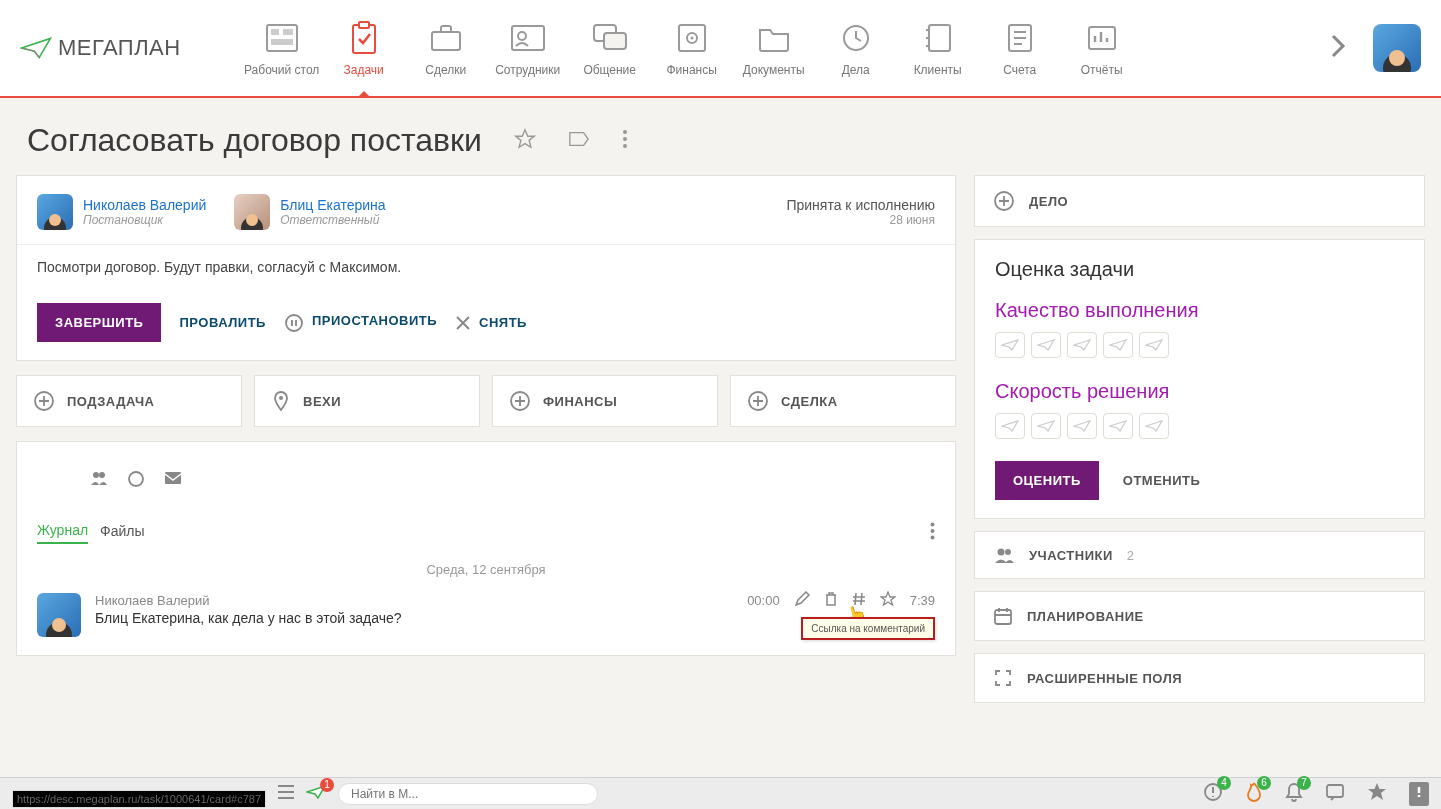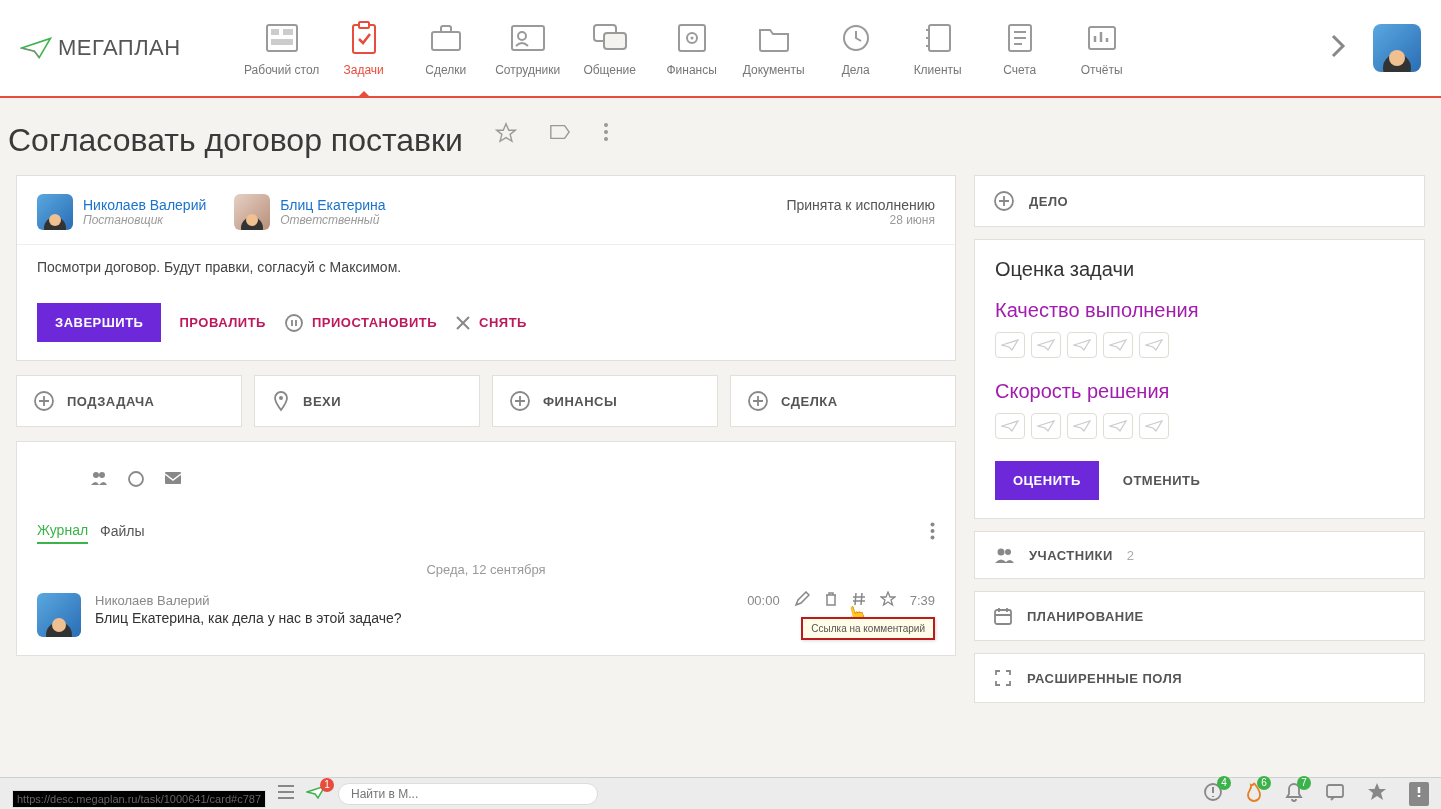--- a/index.html
+++ b/index.html
@@ -15,21 +15,21 @@
   .nav-item.active::after { content: ""; position: absolute; bottom: -20px; left: 50%; transform: translateX(-50%); width: 0; height: 0; border-left: 6px solid transparent; border-right: 6px solid transparent; border-bottom: 6px solid #e74c3c; }
   .nav-icon { width: 42px; height: 38px; display: flex; align-items: center; justify-content: center; color: #9a9a9a; }
   .nav-item.active .nav-icon { color: #e74c3c; }
   .nav-label { font-size: 12px; color: #777; }
   .nav-item.active .nav-label { color: #e74c3c; }
   .nav-next { color: #888; cursor: pointer; padding: 0 6px; }
   .avatar-top { width: 48px; height: 48px; border-radius: 8px; background: linear-gradient(135deg,#5aa8e0,#2a6db5); margin-left: 20px; cursor:pointer; position: relative; overflow: hidden; }
   .avatar-top::after { content:""; position:absolute; bottom:6px; left:50%; transform:translateX(-50%); width:16px; height:16px; border-radius:50%; background:#f0c090; box-shadow: 0 10px 0 6px #333; }
 
   
-  .page-row { padding: 24px 8px 16px; display: flex; align-items: flex-start; gap: 32px; }
+  .page-row { padding: 24px 27px 16px; display: flex; align-items: center; gap: 32px; }
   .page-title { font-size: 32px; font-weight: 400; color: #3a3a3a; }
   .page-icon { color: #999; cursor: pointer; }
 
   .main-wrap { display: flex; gap: 18px; padding: 0 16px; }
   .col-left { width: 940px; display: flex; flex-direction: column; gap: 14px; }
   .col-right { flex: 1; display: flex; flex-direction: column; gap: 12px; }
 
   .card { background: #fff; border: 1px solid #e3e0d9; }
   .card-pad { padding: 18px 20px; }
 
@@ -41,22 +41,22 @@
   .person .nm { font-size: 14px; color: #1a73cc; }
   .person .rl { font-size: 12px; color: #9a9a9a; font-style: italic; }
   .status-block { margin-left: auto; text-align: right; }
   .status-block .st { font-size: 14px; color: #555; }
   .status-block .dt { font-size: 12px; color: #9a9a9a; }
 
   .divider { height: 1px; background: #eee; margin: 14px -20px; }
   .desc-text { font-size: 14px; color: #444; margin-bottom: 28px; }
 
   .action-row { display: flex; align-items: center; gap: 18px; }
-  .btn-green { background: #6d28d9; color: #fff; border: none; padding: 12px 18px; font-size: 13px; font-weight: 700; cursor: pointer; letter-spacing: 0.5px; }
-  .act { display: flex; align-items: center; gap: 8px; font-size: 13px; font-weight: 700; color: #be185d; cursor: pointer; letter-spacing: 0.5px; }
+  .btn-green { background: #701a75; color: #fff; border: none; padding: 12px 18px; font-size: 13px; font-weight: 700; cursor: pointer; letter-spacing: 0.5px; }
+  .act { display: flex; gap: 8px; font-size: 13px; font-weight: 700; color: #0c4a6e; cursor: pointer; letter-spacing: 0.5px; }
   .act svg { color: #888; }
 
   .four-row { display: flex; gap: 12px; }
   .four-card { flex: 1; display: flex; align-items: center; gap: 12px; padding: 14px 16px; background: #fff; border: 1px solid #e3e0d9; font-size: 13px; font-weight: 700; color: #555; cursor: pointer; letter-spacing: 0.5px; }
   .four-card svg { color: #888; }
 
   .msg-card { padding: 14px 20px; }
   .msg-input-row { display: flex; align-items: center; gap: 14px; }
   .msg-input { flex: 1; border: none; border-bottom: 2px solid #3bb34a; padding: 8px 4px; font-size: 14px; outline: none; }
   .msg-input::placeholder { color: #aaa; }

